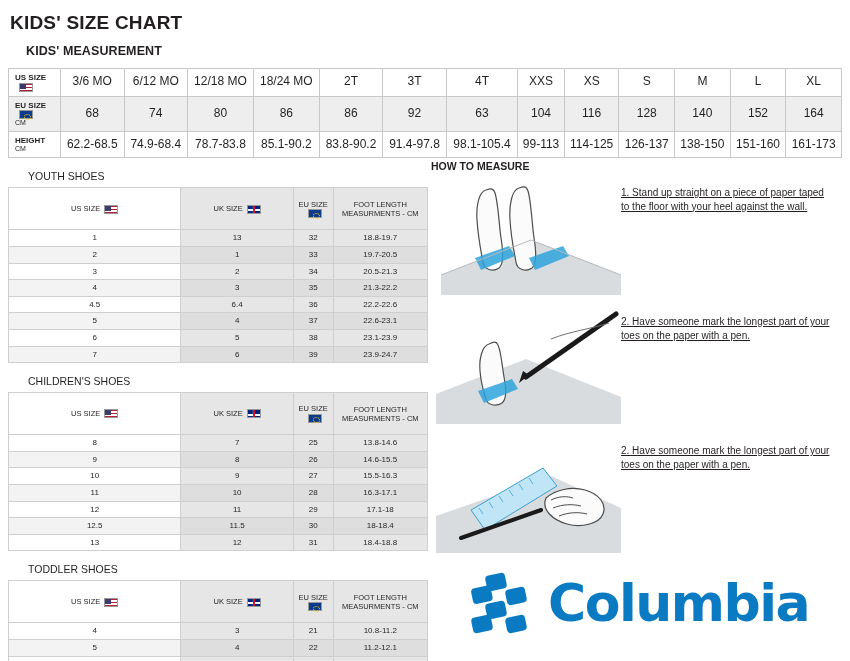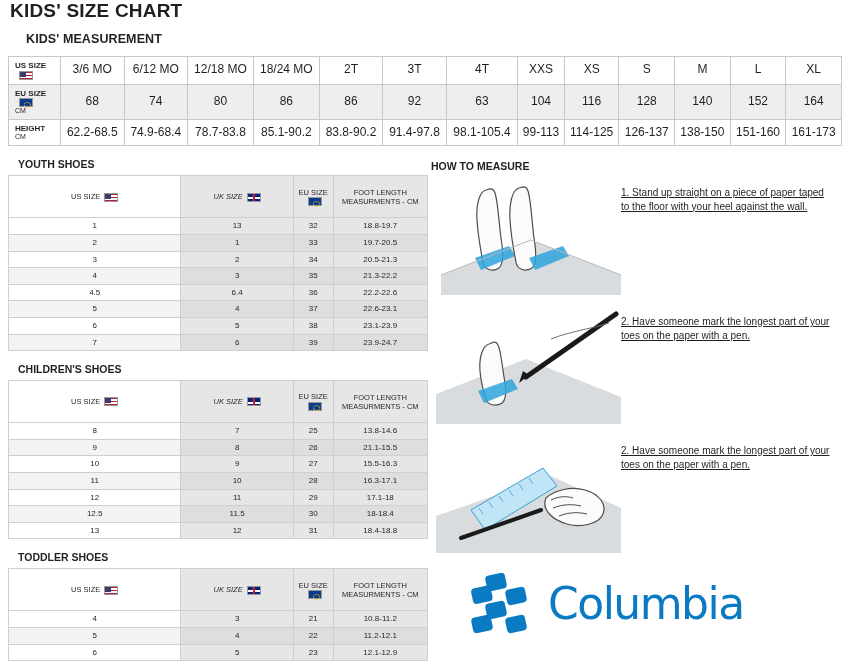--- a/index.html
+++ b/index.html
@@ -7,21 +7,21 @@
     margin: 0; padding: 0;
     width: 850px; height: 661px;
     background: #ffffff;
     font-family: "Liberation Sans", sans-serif;
     color: #231f20;
     overflow: hidden;
   }
   .page {
     position: relative;
     width: 850px; height: 661px;
-    padding: 0 8px 0 8px;
+    padding: 12px 8px 0 8px;
   }
   h1.title {
     font-size: 19px;
     font-weight: bold;
     margin: 0 0 10px 2px;
     letter-spacing: 0.2px;
   }
   h2.subtitle {
     font-size: 12.5px;
     font-weight: bold;
@@ -96,22 +96,22 @@
   .flag-uk::after {
     content: "";
     position: absolute; left: 5.4px; top: 0;
     width: 2.2px; height: 100%;
     background: #cf142b;
     box-shadow: -0.1px 0 0 0 #fff;
   }
 
   .section-title {
     font-size: 10.5px;
-    font-weight: bold;
-    margin: 12px 0 5px 10px;
+    font-weight: normal;
+    margin: 12px 0 5px 20px;
   }
   .shoe-table {
     width: 420px;
     border-collapse: collapse;
     font-size: 8px;
   }
   .shoe-table td, .shoe-table th {
     border: 1px solid #cfcfcf;
     text-align: center;
     vertical-align: middle;
@@ -124,21 +124,21 @@
     font-weight: normal;
     height: 42px;
     background: #ffffff;
   }
   .shoe-table thead th.grey { background: #e6e6e6; }
   .shoe-table tbody td { height: 16px; font-size: 8px; }
   .shoe-table tbody td.grey { background: #e6e6e6; }
   .shoe-table tbody tr.shade td { background: #f3f3f3; }
   .shoe-table tbody tr.shade td.grey { background: #dedede; }
   .col-us { width: 175px; }
-  .col-uk { width: 114px; font-style: italic; }
+  .col-uk { width: 114px; }
   .col-eu { width: 40px; }
   .col-fl { width: 95px; }
 
   .right-col {
     position: absolute;
     left: 431px;
     top: 160px;
     width: 404px;
   }
   .how-title {
@@ -163,26 +163,26 @@
     color: #231f20;
   }
   .logo-wrap {
     position: absolute;
     left: 468px;
     top: 570px;
     display: flex;
     align-items: center;
   }
   .logo-text {
-    font-size: 44px;
+    font-size: 52px;
     color: #0a7bc2;
     font-family: "DejaVu Sans", sans-serif;
     letter-spacing: -1.5px;
     margin-left: 8px;
-    font-weight: normal;
+    font-weight: bold;
   }
 </style>
 </head>
 <body>
 
 <div class="page">
 
   <h1 class="title">KIDS' SIZE CHART</h1>
   <h2 class="subtitle">KIDS' MEASUREMENT</h2>
 
@@ -339,21 +339,21 @@
       <tr>
         <td>8</td>
         <td class="grey">7</td>
         <td class="grey">25</td>
         <td class="grey">13.8-14.6</td>
       </tr>
       <tr class="shade">
         <td>9</td>
         <td class="grey">8</td>
         <td class="grey">26</td>
-        <td class="grey">21.1-15.5</td>
+        <td class="grey">14.6-15.5</td>
       </tr>
       <tr>
         <td>10</td>
         <td class="grey">9</td>
         <td class="grey">27</td>
         <td class="grey">15.5-16.3</td>
       </tr>
       <tr class="shade">
         <td>11</td>
         <td class="grey">10</td>

